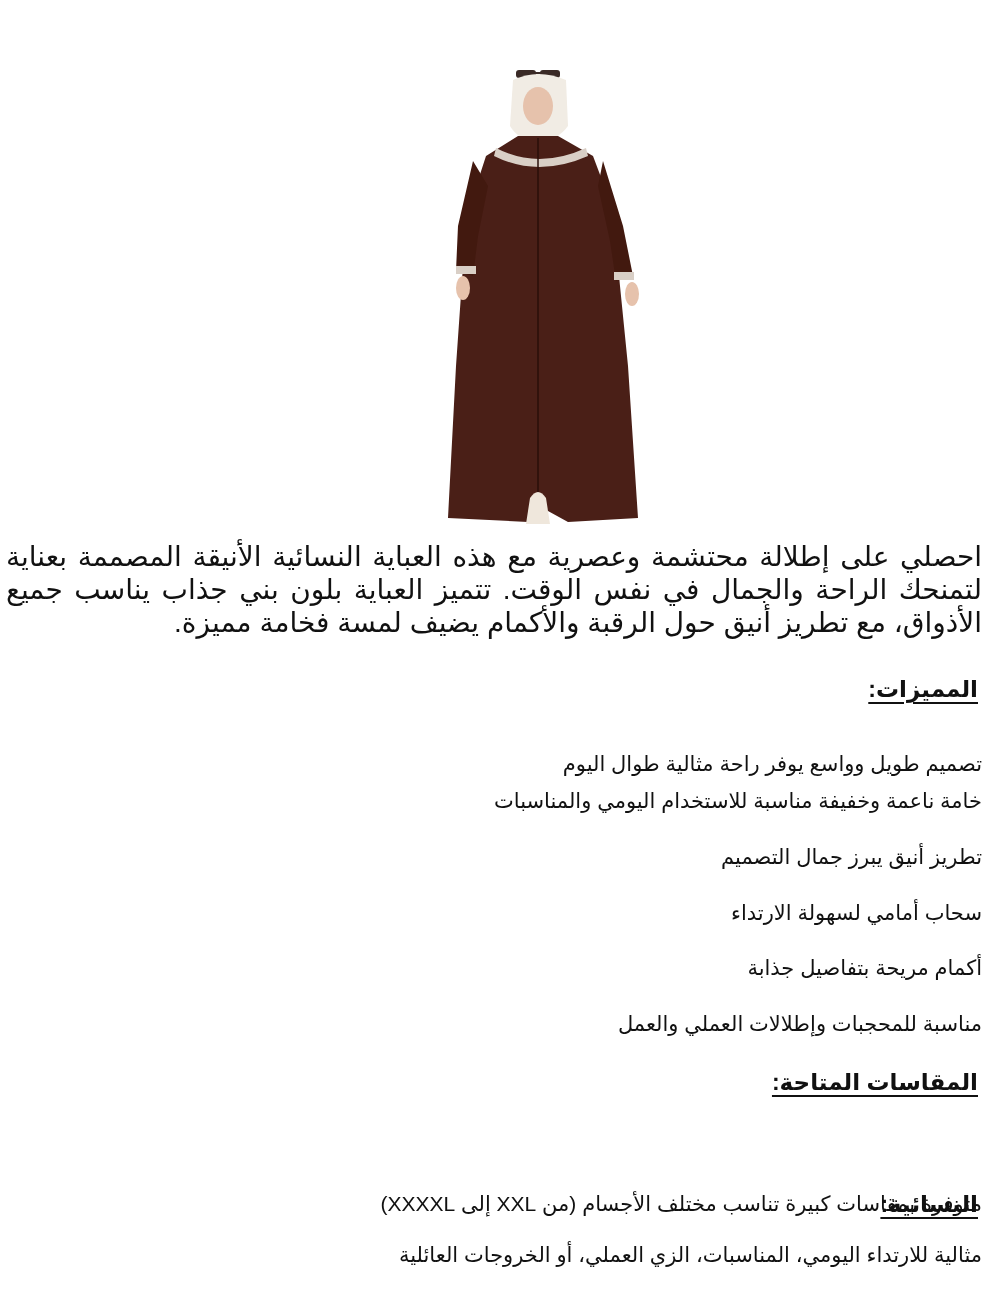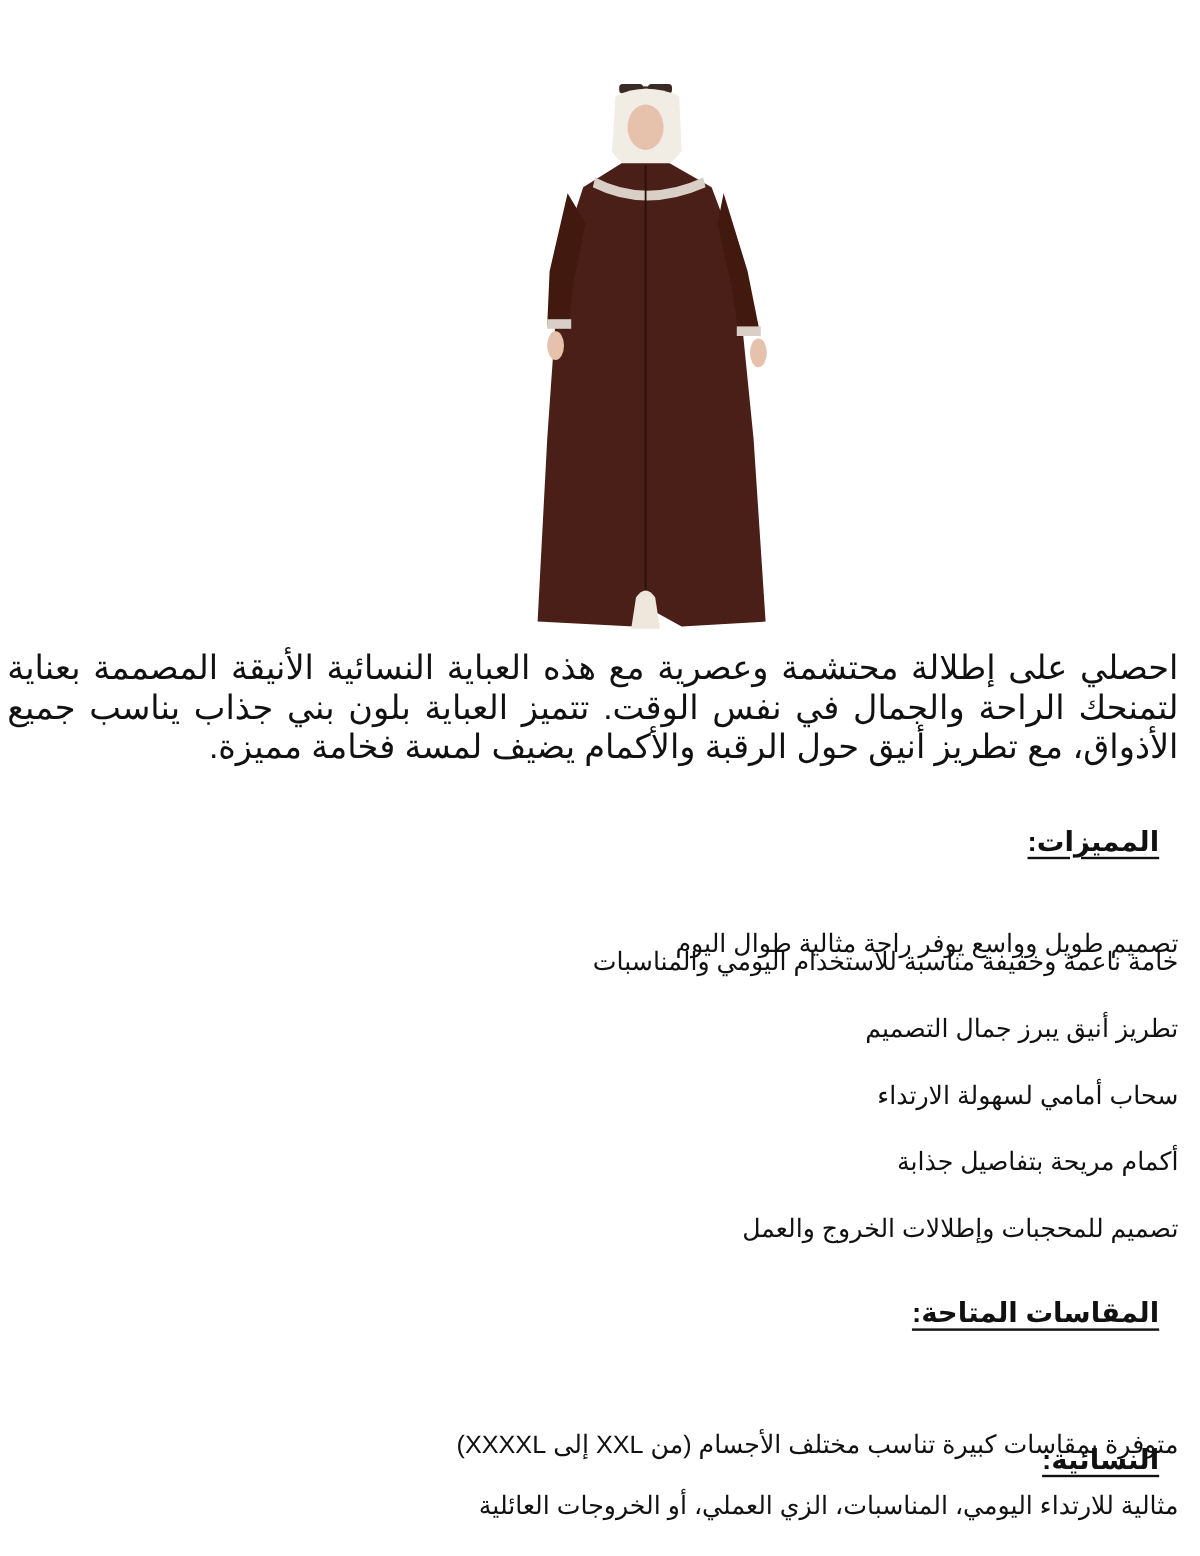--- a/index.html
+++ b/index.html
@@ -11,21 +11,21 @@
     .product-image {
       position: absolute; left: 418px; top: 66px; width: 225px; height: 462px;
     }
     .intro {
       position: absolute; right: 18px; left: 6px; top: 540px;
       font-size: 28px; line-height: 33px; text-align: justify; margin: 0;
     }
     .heading {
       position: absolute; right: 18px; font-size: 23px; font-weight: bold;
       text-decoration: underline; text-underline-offset: 5px; text-decoration-thickness: 2px;
-      margin: 16px;
+      margin: 4px;
     }
     .item {
       position: absolute; right: 18px; font-size: 21px; margin: 0;
     }
   </style>
 </head>
 <body>
 
 <div class="doc">
 
@@ -55,26 +55,26 @@
 
       <line x1="120" y1="72" x2="120" y2="432" stroke="#2a0f0a" stroke-width="1.5"></line>
 
       <path d="M112 432 Q120 420 128 432 L132 458 L108 458 Z" fill="#efe7dc"></path>
     </svg>
   </div>
 
   <p class="intro">احصلي على إطلالة محتشمة وعصرية مع هذه العباية النسائية الأنيقة المصممة بعناية لتمنحك الراحة والجمال في نفس الوقت. تتميز العباية بلون بني جذاب يناسب جميع الأذواق، مع تطريز أنيق حول الرقبة والأكمام يضيف لمسة فخامة مميزة.</p>
 
   <h2 class="heading" style="top:672px;">المميزات:</h2>
-  <p class="item" style="top:774px;text-align:center;">تصميم طويل وواسع يوفر راحة مثالية طوال اليوم</p>
+  <p class="item" style="top:752px;text-align:center;">تصميم طويل وواسع يوفر راحة مثالية طوال اليوم</p>
   <p class="item" style="top:789px;">خامة ناعمة وخفيفة مناسبة للاستخدام اليومي والمناسبات</p>
   <p class="item" style="top:845px;">تطريز أنيق يبرز جمال التصميم</p>
   <p class="item" style="top:901px;">سحاب أمامي لسهولة الارتداء</p>
   <p class="item" style="top:956px;">أكمام مريحة بتفاصيل جذابة</p>
-  <p class="item" style="top:1012px;">تصميم للمحجبات وإطلالات الخروج والعمل</p>
+  <p class="item" style="top:1012px;">مناسبة للمحجبات وإطلالات العملي والعمل</p>
 
   <h2 class="heading" style="top:1065px;text-align:right;">المقاسات المتاحة:</h2>
   <p class="item" style="top:1192px;">متوفرة بمقاسات كبيرة تناسب مختلف الأجسام (من XXL إلى XXXXL)</p>
 
   <h2 class="heading" style="top:1187px;">النسائية:</h2>
   <p class="item" style="top:1243px;">مثالية للارتداء اليومي، المناسبات، الزي العملي، أو الخروجات العائلية</p>
 
 </div>
 
 </body></html>

